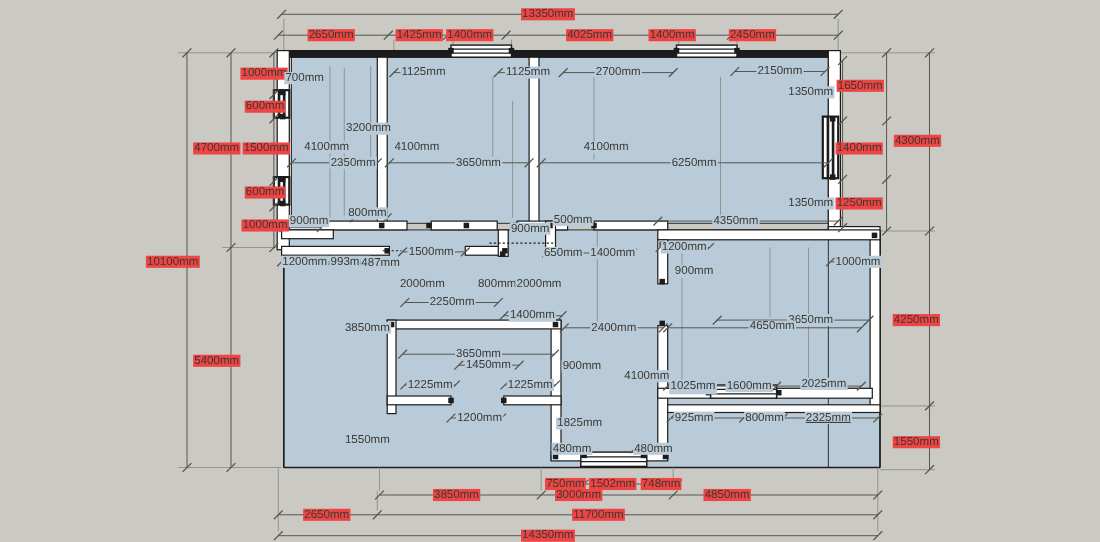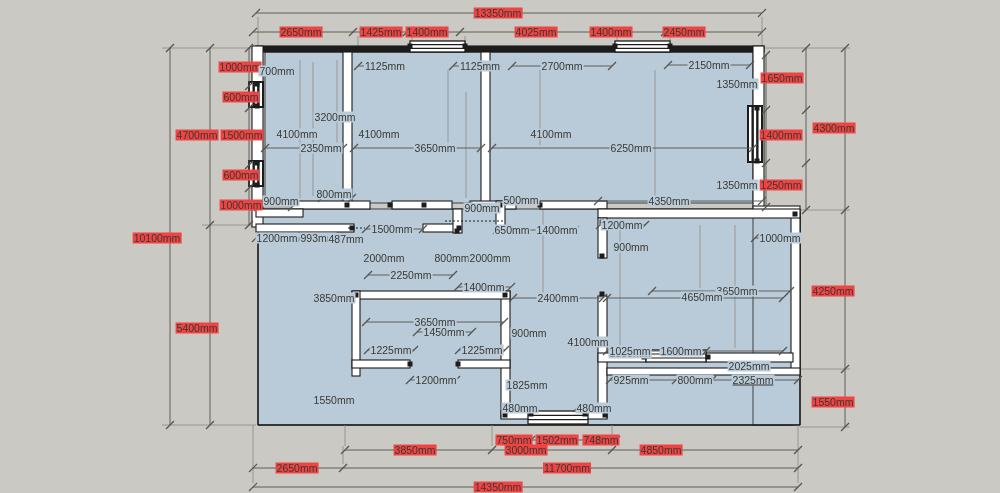--- a/index.html
+++ b/index.html
@@ -355,33 +355,33 @@
       <span class="dim-label bg-b" style="left: 630px; top: 313px; margin-top: 40px;">2550mm</span>
       <span class="dim-label bg-b" style="left: 435px; top: 322px;">3650mm</span>
       <span class="dim-label bg-g" style="left: 197px; top: 328px;">5400mm</span>
       <span class="dim-label bg-b" style="left: 444px; top: 332px;">1450mm</span>
       <span class="dim-label bg-b" style="left: 529px; top: 333px;">900mm</span>
       <span class="dim-label bg-b" style="left: 588px; top: 342px;">4100mm</span>
       <span class="dim-label bg-b" style="left: 391px; top: 350px;">1225mm</span>
       <span class="dim-label bg-b" style="left: 482px; top: 350px;">1225mm</span>
       <span class="dim-label bg-b" style="left: 630px; top: 351px;">1025mm</span>
       <span class="dim-label bg-b" style="left: 681px; top: 351px;">1600mm</span>
-      <span class="dim-label bg-b" style="left: 749px; top: 366px;">2025mm</span>
+      <span class="dim-label bg-b" style="left: 749px; top: 349px;">2025mm</span>
       <span class="dim-label bg-b" style="left: 631px; top: 380px;">925mm</span>
       <span class="dim-label bg-b" style="left: 695px; top: 380px;">800mm</span>
       <span class="dim-label bg-b" style="left: 753px; top: 380px; text-decoration: underline;">2325mm</span>
       <span class="dim-label bg-b" style="left: 436px; top: 380px;">1200mm</span>
       <span class="dim-label bg-b" style="left: 527px; top: 385px;">1825mm</span>
       <span class="dim-label bg-b" style="left: 334px; top: 400px;">1550mm</span>
       <span class="dim-label bg-g" style="left: 833px; top: 402px;">1550mm</span>
       <span class="dim-label bg-b" style="left: 520px; top: 408px;">480mm</span>
       <span class="dim-label bg-b" style="left: 594px; top: 408px;">480mm</span>
       <span class="dim-label bg-g" style="left: 514px; top: 440px; text-align: center;">750mm</span>
       <span class="dim-label bg-g" style="left: 557px; top: 440px;">1502mm</span>
       <span class="dim-label bg-g" style="left: 601px; top: 440px;">748mm</span>
       <span class="dim-label bg-g" style="left: 415px; top: 450px;">3850mm</span>
       <span class="dim-label bg-g" style="left: 526px; top: 450px;">3000mm</span>
       <span class="dim-label bg-g" style="left: 661px; top: 450px; text-align: right;">4850mm</span>
       <span class="dim-label bg-g" style="left: 297px; top: 468px;">2650mm</span>
-      <span class="dim-label bg-g" style="left: 544px; top: 468px; margin-left: 23px;">11700mm</span>
+      <span class="dim-label bg-g" style="left: 544px; top: 468px;">11700mm</span>
       <span class="dim-label bg-g" style="left: 498px; top: 487px;">14350mm</span>
     </div>
 </div>
 
 </body></html>

